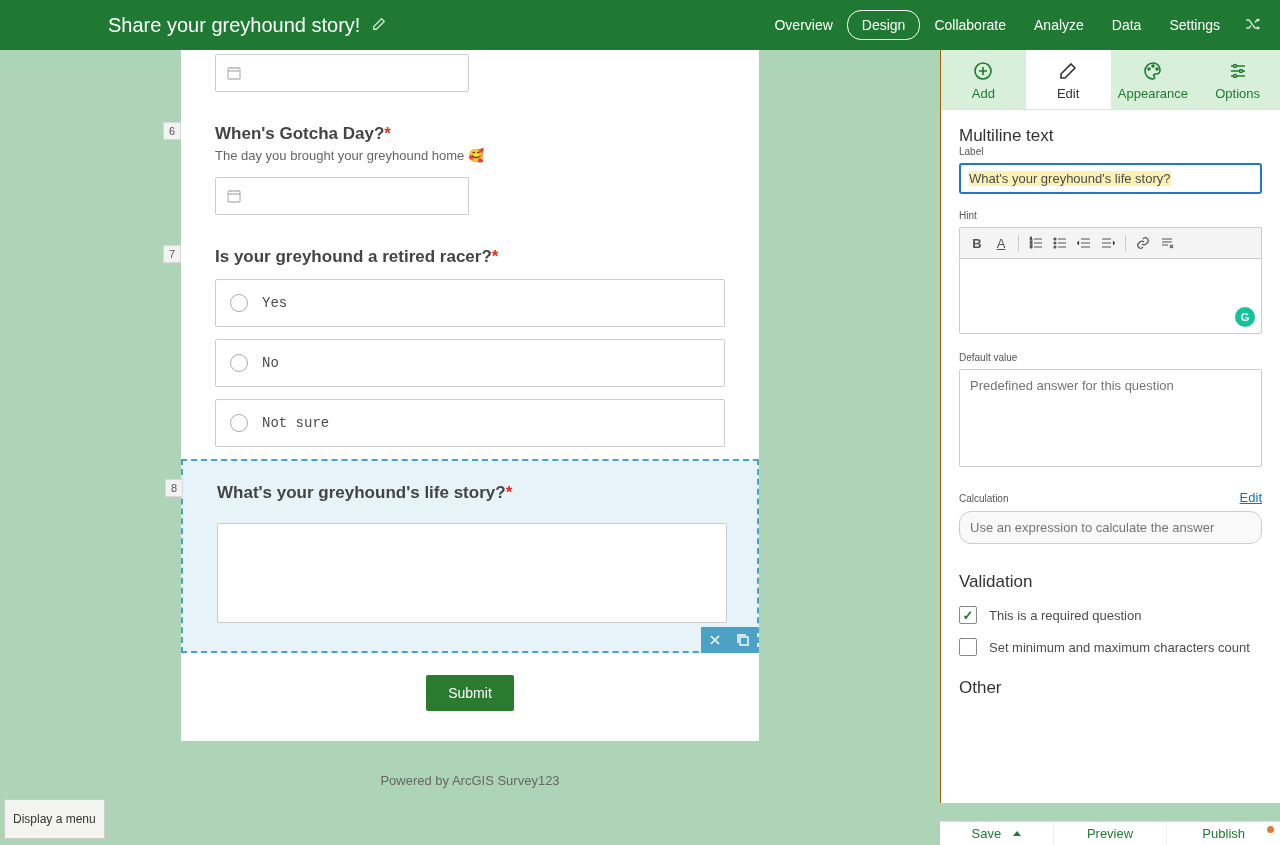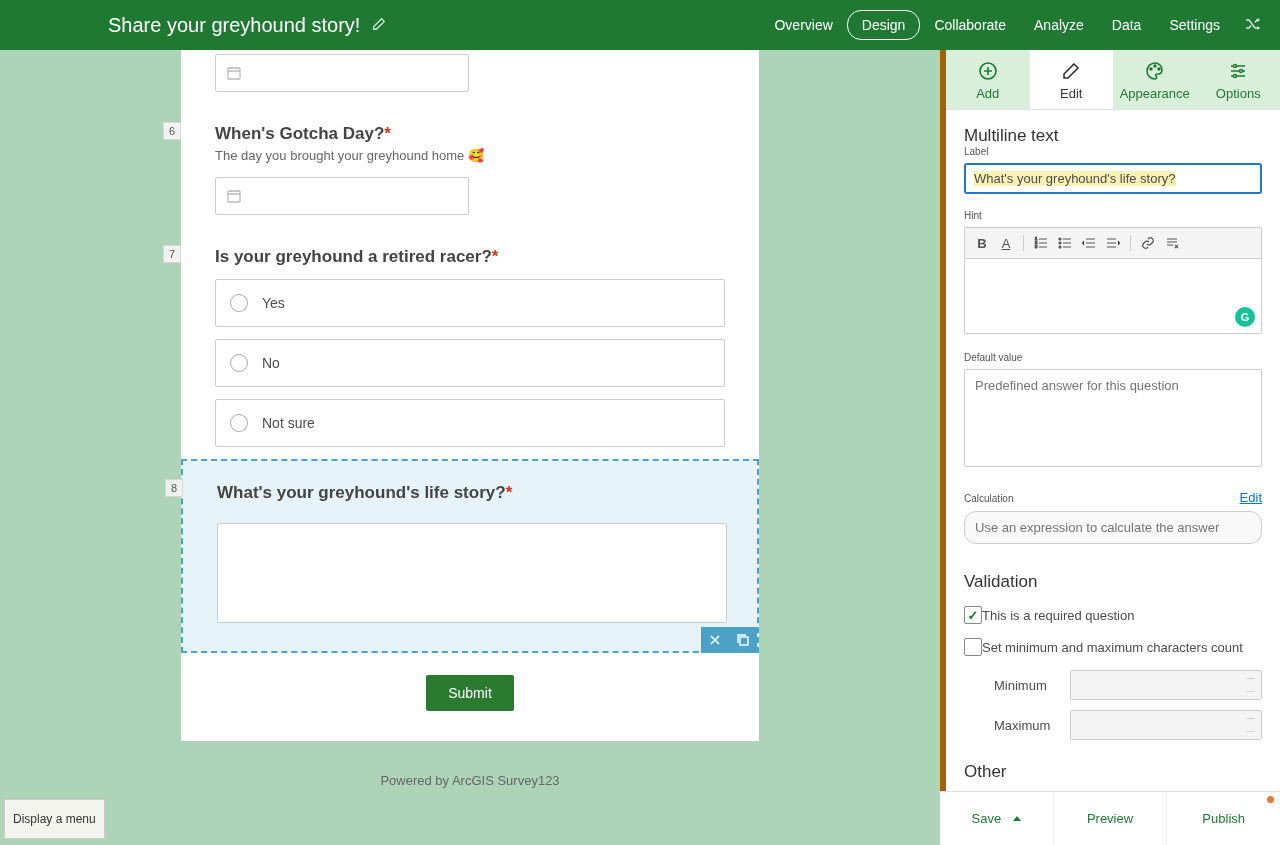--- a/index.html
+++ b/index.html
@@ -18,32 +18,32 @@
 .canvas-wrap { position: absolute; top: 50px; left: 0; right: 340px; bottom: 0; overflow: hidden; }
 .form-card { background: #fff; width: 578px; margin: 0 auto; position: relative; padding: 0 34px 30px 34px; }
 .form-scroll { height: 100%; overflow-y: auto; }
 .question-block { position: relative; padding-top: 20px; padding-bottom: 12px; }
 .qnum { position: absolute; left: -52px; top: 18px; width: 18px; height: 18px; background: #f2f2f2; border: 1px solid #d8d8d8; font-size: 11px; display: flex; align-items: center; justify-content: center; color: #555; }
 .q-label { font-size: 17px; font-weight: 600; color: #444; }
 .q-hint { font-size: 13px; color: #666; margin-top: 4px; }
 .req { color: #d83020; }
 .date-input { width: 254px; height: 38px; border: 1px solid #ccc; border-radius: 2px; margin-top: 14px; display: flex; align-items: center; padding: 0 10px; color: #aaa; }
 .date-input svg { width: 16px; height: 16px; }
-.radio-option { border: 1px solid #ccc; border-radius: 2px; padding: 14px 14px; display: flex; align-items: center; gap: 14px; margin-top: 12px; cursor: pointer; }
+.radio-option { border: 1px solid #ccc; border-radius: 2px; padding: 14px 14px; display: flex; align-items: center; gap: 14px; margin-top: 12px; cursor: pointer; font-family: Liberation Mono, monospace; }
 .radio-circle { width: 18px; height: 18px; border: 1px solid #aaa; border-radius: 50%; flex: none; }
 .selected-block { position: relative; background: #e6f4f9; border: 2px dashed #4ba2c6; margin: 0 -34px; padding: 22px 34px 28px 34px; }
 .selected-block .qnum { left: -18px; }
 .textarea-field { width: 510px; height: 100px; border: 1px solid #ccc; border-radius: 2px; margin-top: 20px; background: #fff; }
 .sel-toolbar { position: absolute; right: 0; bottom: -2px; background: #4ba2c6; display: flex; gap: 0; }
 .sel-btn { width: 28px; height: 26px; display: flex; align-items: center; justify-content: center; color: #fff; cursor: pointer; }
 .submit-btn { display: block; margin: 22px auto 0 auto; background: #2a7a2f; color: #fff; border: none; padding: 10px 22px; font-size: 14px; border-radius: 2px; cursor: pointer; }
 .powered { text-align: center; font-size: 13px; color: #666; margin-top: 32px; }
 
 
-.sidepanel { position: absolute; right: 0; top: 50px; width: 340px; bottom: 42px; background: #fff; border-left: 6px solid #a16207; display: flex; flex-direction: column; }
+.sidepanel { position: absolute; right: 0; top: 50px; width: 340px; bottom: 42px; background: #fff; border-left: 1px solid #a16207; display: flex; flex-direction: column; }
 .panel-tabs { display: flex; border-bottom: 1px solid #e0e0e0; }
 .ptab { flex: 1; text-align: center; padding: 10px 0 8px 0; cursor: pointer; color: #1f7933; font-size: 13px; }
 .ptab .picon { display: block; margin: 0 auto 4px auto; }
 .ptab.add { background: #d8f0da; color: #1f7933; }
 .ptab.edit { background: #fff; color: #333; }
 .ptab.app, .ptab.opt { background: #d8f0da; color: #1f7933; }
 .panel-body { flex: 1; overflow-y: auto; padding: 16px 18px; }
 .sec-title { font-size: 17px; color: #333; }
 .fld-label { font-size: 10px; color: #555; margin-bottom: 6px; display: block; }
 .label-input { width: 100%; border: 2px solid #2277c9; border-radius: 3px; padding: 6px 8px; font-size: 13px; outline: none; }
@@ -55,33 +55,33 @@
 .rte-area { border: 1px solid #ccc; height: 76px; border-radius: 0 0 2px 2px; position: relative; }
 .grammarly { position: absolute; right: 6px; bottom: 6px; width: 20px; height: 20px; background: #15c39a; border-radius: 50%; color: #fff; font-size: 11px; font-weight: bold; display: flex; align-items: center; justify-content: center; }
 .def-wrap { margin-top: 18px; }
 .def-area { width: 100%; height: 98px; border: 1px solid #ccc; border-radius: 2px; padding: 8px 10px; font-size: 13px; color: #999; resize: none; font-family: inherit; }
 .calc-wrap { margin-top: 20px; }
 .calc-head { display: flex; justify-content: space-between; align-items: baseline; }
 .calc-edit { color: #0079c1; font-size: 13px; text-decoration: underline; cursor: pointer; }
 .calc-input { width: 100%; border: 1px solid #ccc; border-radius: 12px; padding: 8px 10px; font-size: 13px; color: #999; background: #f9f9f9; margin-top: 6px; }
 .valid-wrap { margin-top: 28px; }
 .valid-title { font-size: 17px; color: #333; margin-bottom: 14px; }
-.chk-row { display: flex; align-items: center; margin-bottom: 14px; font-size: 13px; }
+.chk-row { display: flex; align-items: center; gap: 12px; margin-bottom: 14px; font-size: 13px; }
 .chk { width: 18px; height: 18px; border: 1px solid #888; border-radius: 2px; display: flex; align-items: center; justify-content: center; color: #1f7933; cursor: pointer; flex: none; }
 .chk.checked::after { content: "✓"; font-size: 13px; font-weight: bold; }
 .minmax { margin-left: 30px; }
 .mm-row { display: flex; align-items: center; gap: 12px; margin-bottom: 10px; }
 .mm-lbl { width: 64px; font-size: 13px; }
 .mm-inp { flex: 1; height: 30px; border: 1px solid #ccc; border-radius: 2px; background: #f4f4f4; position: relative; }
 .mm-inp::after { content: ""; position: absolute; right: 6px; top: 50%; transform: translateY(-50%); width: 8px; height: 14px; background: linear-gradient(#888 0 0) top/8px 1px no-repeat, linear-gradient(#888 0 0) bottom/8px 1px no-repeat; opacity: .3; }
 .other-wrap { margin-top: 22px; }
 .other-title { font-size: 17px; color: #333; }
 
 
-.actionbar { position: absolute; right: 0; bottom: 0; width: 340px; height: 54px; background: #fff; border-top: 1px solid #ddd; display: flex; }
+.actionbar { position: absolute; right: 0; bottom: 0; width: 340px; height: 24px; background: #fff; border-top: 1px solid #ddd; display: flex; }
 .act-btn { flex: 1; display: flex; align-items: center; justify-content: center; gap: 6px; color: #1f7933; font-size: 13px; cursor: pointer; border-right: 1px solid #eee; position: relative; }
 .act-btn:last-child { border-right: none; }
 .caret-up { width: 0; height: 0; border-left: 4px solid transparent; border-right: 4px solid transparent; border-bottom: 5px solid #1f7933; margin-left: 6px; }
 .pub-dot { position: absolute; top: 4px; right: 6px; width: 7px; height: 7px; border-radius: 50%; background: #e07b3a; }
 
 
 .stat-tip { position: absolute; left: 4px; bottom: 6px; background: #f4f4ef; border: 1px solid #ccc; padding: 12px 8px; font-size: 12px; color: #333; }
 </style>
 </head>
 <body>
@@ -283,30 +283,20 @@
     <div class="valid-wrap">
       <div class="valid-title">Validation</div>
       <div class="chk-row">
         <div class="chk checked"></div>
         <span>This is a required question</span>
       </div>
       <div class="chk-row">
         <div class="chk"></div>
         <span>Set minimum and maximum characters count</span>
       </div>
-      <div class="minmax">
-        <div class="mm-row">
-          <span class="mm-lbl">Minimum</span>
-          <div class="mm-inp"></div>
-        </div>
-        <div class="mm-row">
-          <span class="mm-lbl">Maximum</span>
-          <div class="mm-inp"></div>
-        </div>
-      </div>
     </div>
 
     <div class="other-wrap">
       <div class="other-title">Other</div>
     </div>
   </div>
 </div>
 
 <div class="actionbar">
   <div class="act-btn">

